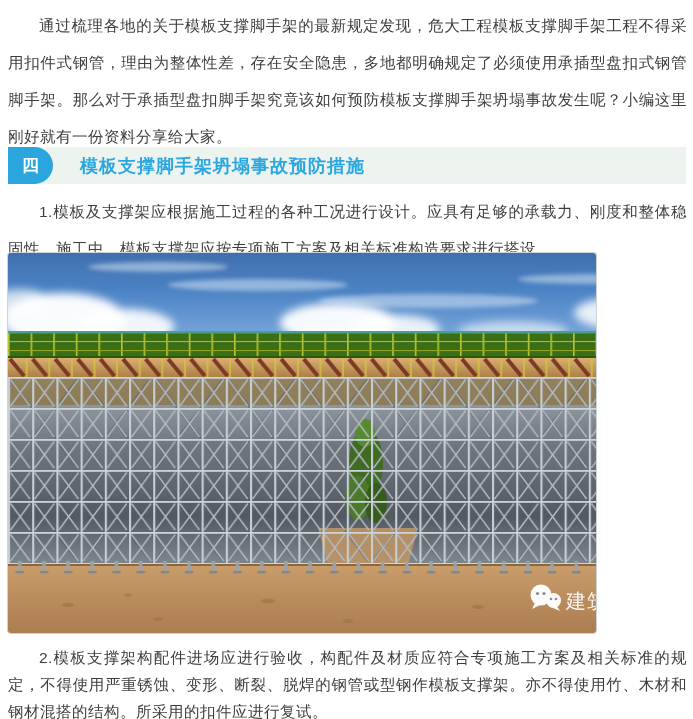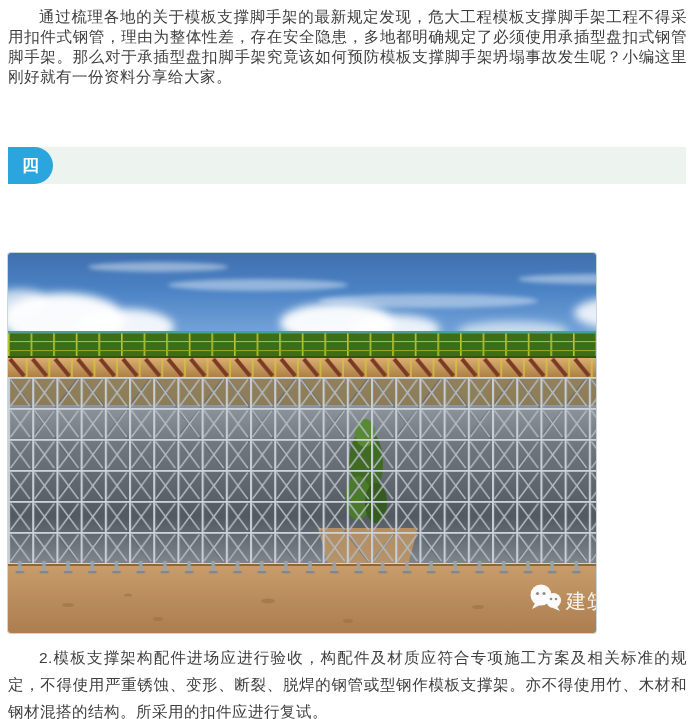--- a/index.html
+++ b/index.html
@@ -2,21 +2,21 @@
 <html><head>
 <meta charset="utf-8">
 <style>
   * { margin:0; padding:0; box-sizing:border-box; }
   html,body { background:#ffffff; }
   body { width:693px; height:719px; overflow:hidden;
          font-family:"Liberation Sans","DejaVu Sans",sans-serif; }
   .page { position:relative; width:693px; height:719px; background:#fff; }
 
   .para { position:absolute; left:8px; width:679px;
-          font-size:15.5px; line-height:20px; color:#3e3e3e;
+          font-size:15.5px; line-height:37px; color:#3e3e3e;
           text-align:justify; text-indent:2em; letter-spacing:.5px; }
   .para-1 { top:7px; }
   .para-2 { top:193px; }
   .para-3 { top:644px; line-height:27px; }
 
   .section-bar { position:absolute; left:8px; top:147px; width:678px; height:37px;
                  background:#edf3ef; display:flex; align-items:center; }
   .section-badge { width:45px; height:37px; background:#2aa5de;
                    border-radius:0 19px 19px 0;
                    display:flex; align-items:center; justify-content:center;
@@ -30,22 +30,24 @@
 </style>
 </head>
 <body>
 
 <div class="page">
 
   <p class="para para-1">通过梳理各地的关于模板支撑脚手架的最新规定发现，危大工程模板支撑脚手架工程不得采用扣件式钢管，理由为整体性差，存在安全隐患，多地都明确规定了必须使用承插型盘扣式钢管脚手架。那么对于承插型盘扣脚手架究竟该如何预防模板支撑脚手架坍塌事故发生呢？小编这里刚好就有一份资料分享给大家。</p>
 
   <div class="section-bar">
     <div class="section-badge">四</div>
+    <div class="section-title">模板支撑脚手架坍塌事故预防措施</div>
   </div>
 
+  <p class="para para-2">1.模板及支撑架应根据施工过程的各种工况进行设计。应具有足够的承载力、刚度和整体稳固性。施工中，模板支撑架应按专项施工方案及相关标准构造要求进行搭设。</p>
 
   <div class="figure">
     <svg width="678" height="380" viewBox="0 0 678 380" xmlns="http://www.w3.org/2000/svg">
       <defs>
         <linearGradient id="sky" x1="0" y1="0" x2="0" y2="1">
           <stop offset="0" stop-color="#416fae"></stop>
           <stop offset="0.45" stop-color="#4a82c4"></stop>
           <stop offset="1" stop-color="#74a3d8"></stop>
         </linearGradient>
         <linearGradient id="wood" x1="0" y1="0" x2="0" y2="1">

